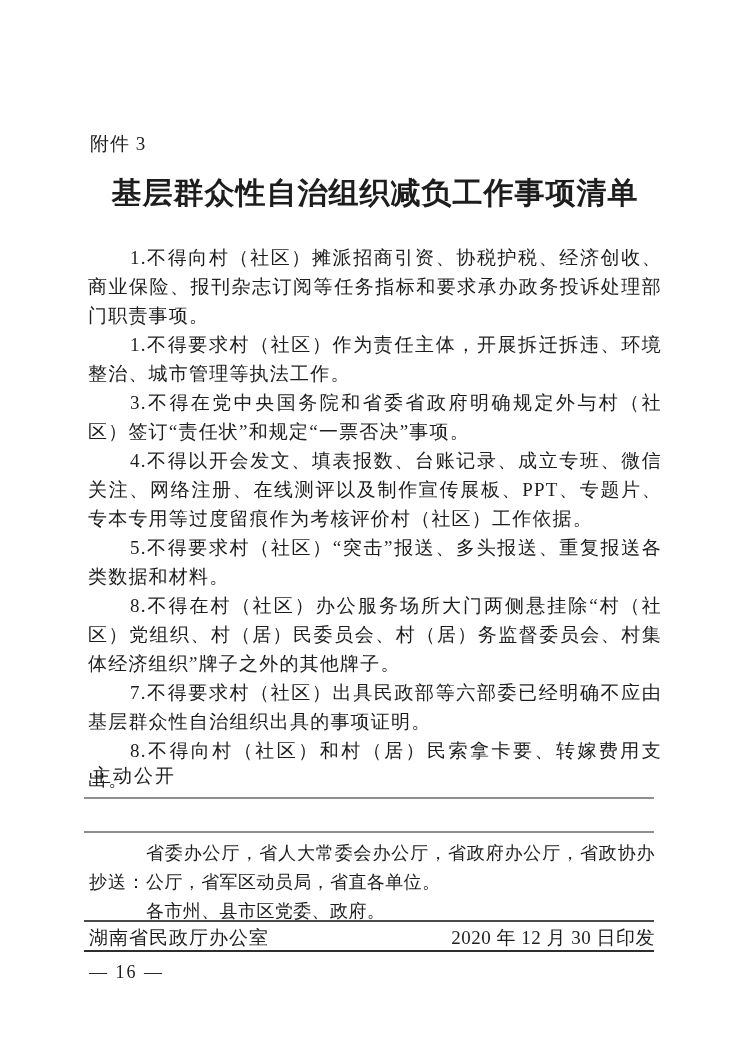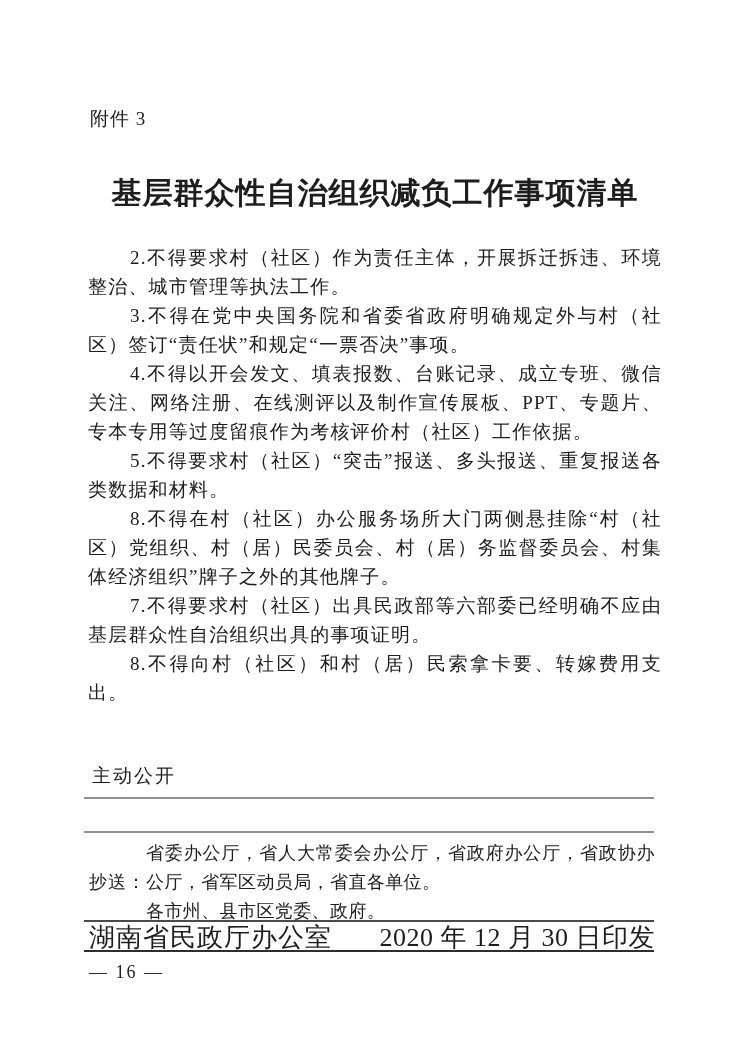--- a/index.html
+++ b/index.html
@@ -8,21 +8,21 @@
     position:relative;
     width:750px;
     height:1061px;
     background:#ffffff;
     font-family:"Liberation Serif","DejaVu Serif",serif;
     color:#1d1d1d;
     overflow:hidden;
   }
   .attach-label{
     position:absolute;
-    left:90px; top:107px;
+    left:90px; top:132px;
     font-size:19px;
     line-height:24px;
     letter-spacing:1px;
   }
   .doc-title{
     position:absolute;
     left:0; top:174px;
     width:750px;
     text-align:center;
     font-size:30px;
@@ -83,21 +83,21 @@
     letter-spacing:0.4px;
   }
   .cc-content p{ margin:0; }
   .issuer-row{
     position:absolute;
     left:89px; top:925px;
     width:566px;
     display:flex;
     justify-content:space-between;
     align-items:baseline;
-    font-size:26px;
+    font-size:19px;
     line-height:26px;
   }
   .issuer-name{ letter-spacing:1px; }
   .print-date{ letter-spacing:0.5px; }
   .page-number{
     position:absolute;
     left:89px; top:960px;
     font-size:18px;
     line-height:24px;
     letter-spacing:2px;
@@ -106,21 +106,22 @@
 </head>
 <body>
 
 <div class="page">
 
   <div class="attach-label">附件 3</div>
 
   <h1 class="doc-title" style="margin:0;">基层群众性自治组织减负工作事项清单</h1>
 
   <div class="body-text">
-    <p>2.不得要求村（社区）作为责任主体，开展拆迁拆违、环境整治、城市管理等执法工作。</p>
+    <p>1.不得向村（社区）摊派招商引资、协税护税、经济创收、商业保险、报刊杂志订阅等任务指标和要求承办政务投诉处理部门职责事项。</p>
+    <p>1.不得要求村（社区）作为责任主体，开展拆迁拆违、环境整治、城市管理等执法工作。</p>
     <p>3.不得在党中央国务院和省委省政府明确规定外与村（社区）签订“责任状”和规定“一票否决”事项。</p>
     <p>4.不得以开会发文、填表报数、台账记录、成立专班、微信关注、网络注册、在线测评以及制作宣传展板、PPT、专题片、专本专用等过度留痕作为考核评价村（社区）工作依据。</p>
     <p>5.不得要求村（社区）“突击”报送、多头报送、重复报送各类数据和材料。</p>
     <p>8.不得在村（社区）办公服务场所大门两侧悬挂除“村（社区）党组织、村（居）民委员会、村（居）务监督委员会、村集体经济组织”牌子之外的其他牌子。</p>
     <p>7.不得要求村（社区）出具民政部等六部委已经明确不应由基层群众性自治组织出具的事项证明。</p>
     <p>8.不得向村（社区）和村（居）民索拿卡要、转嫁费用支出。</p>
   </div>
 
   <div class="rule rule-gray rule-1"></div>
 

